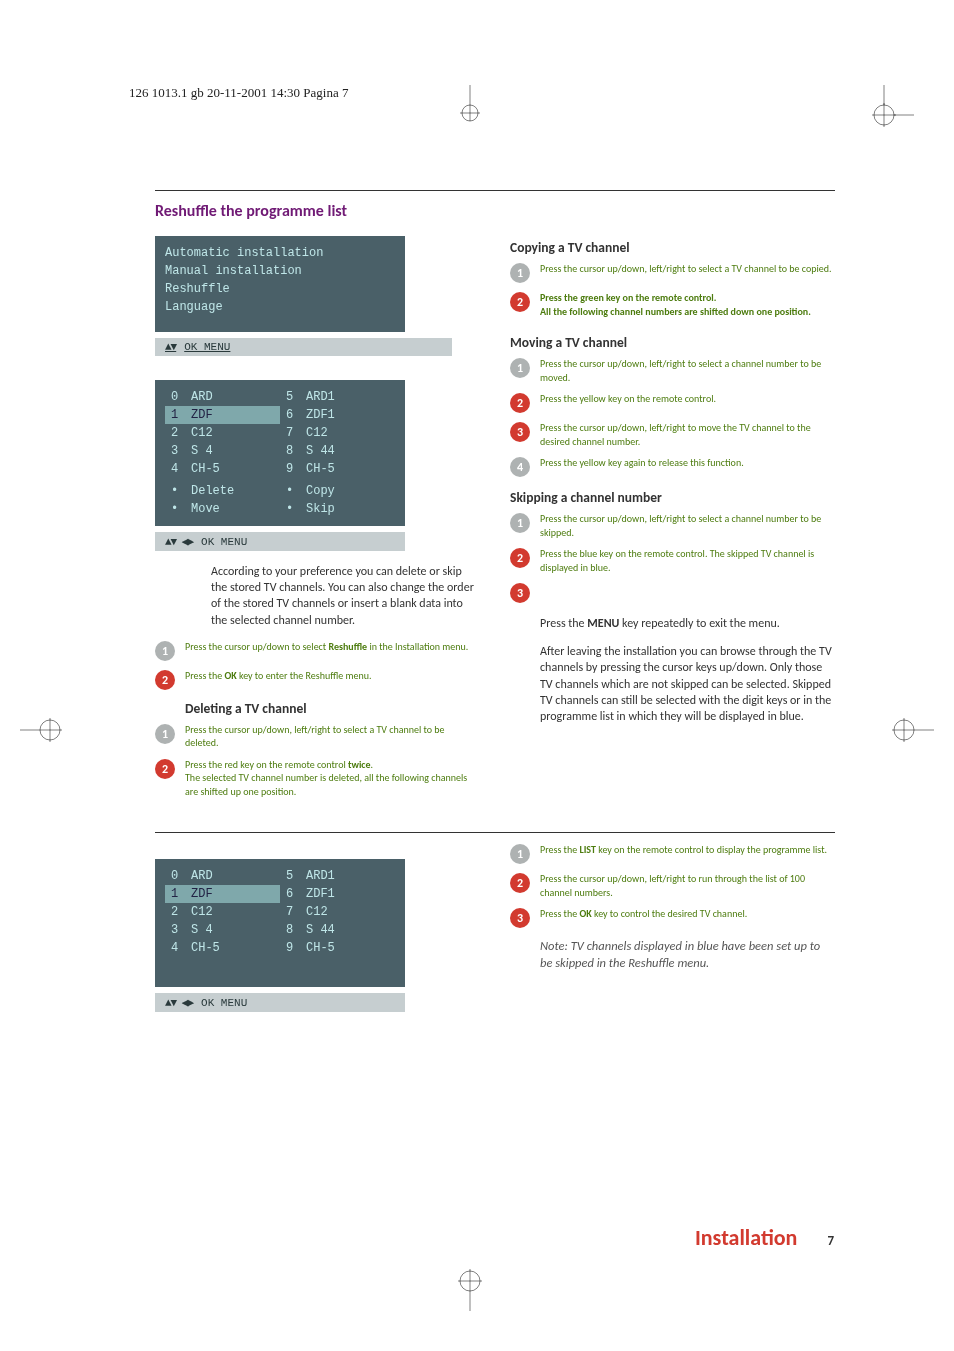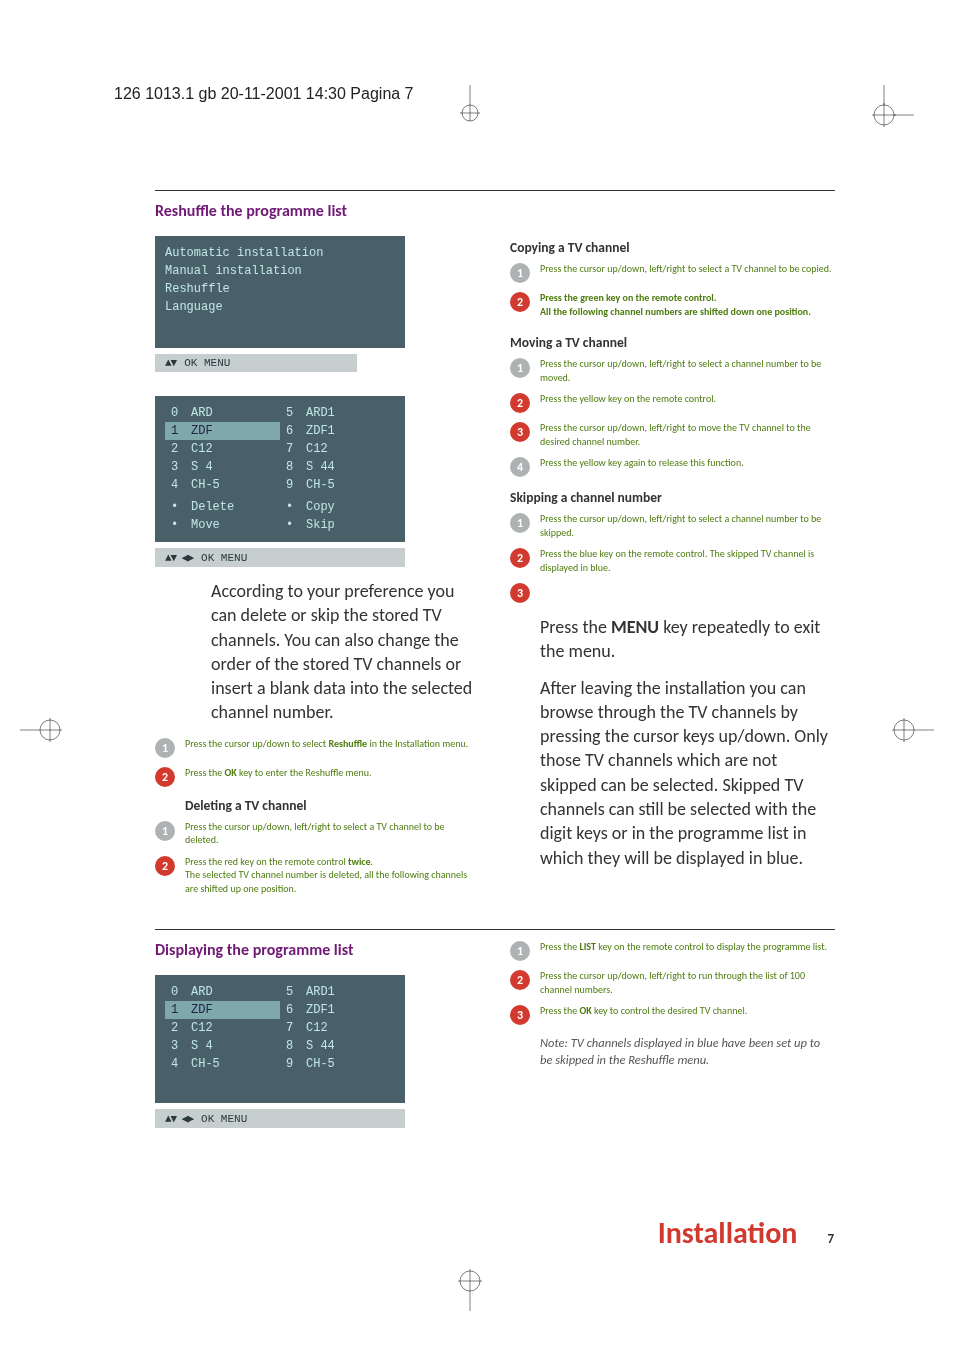--- a/index.html
+++ b/index.html
@@ -7,23 +7,23 @@
     font-family: "Gill Sans", "Gill Sans MT", Calibri, sans-serif;
     background: #fff;
     width: 954px;
     height: 1351px;
     position: relative;
     color: #333;
   }
   .header-line {
     position: absolute;
     top: 85px;
-    left: 114px;
-    font-size: 16px;
-    font-family: Liberation Sans, sans-serif;
+    left: 129px;
+    font-size: 13px;
+    font-family: Liberation Serif, serif;
     color: #222;
   }
   .trim-mark {
     position: absolute;
     stroke: #000;
     stroke-width: 0.5;
     fill: none;
   }
   .content {
     position: absolute;
@@ -51,21 +51,21 @@
   }
   .osd-menu {
     background: #4a6068;
     color: #bfe6e8;
     font-family: "Courier New", monospace;
     font-size: 12px;
     width: 250px;
     margin-bottom: 6px;
   }
   .osd-body {
-    padding: 8px 10px 32px 10px;
+    padding: 8px 10px 16px 10px;
     line-height: 1.5;
     margin-top: 16px;
   }
   .osd-row {
     display: flex;
   }
   .osd-ch {
     display: flex;
     width: 50%;
   }
@@ -82,21 +82,21 @@
   .osd-dot { width: 26px; padding-left: 6px; }
   .osd-footer {
     background: #c6ced0;
     color: #2a3a3c;
     padding: 3px 10px;
     font-family: "Courier New", monospace;
     font-size: 11px;
   }
   .osd-footer .sym { letter-spacing: -1px; margin-right: 8px; }
   .body-text {
-    font-size: 18px;
+    font-size: 12px;
     line-height: 1.35;
     color: #333;
     margin: 12px 0 12px 56px;
   }
   .subhead {
     font-size: 13.5px;
     font-weight: bold;
     color: #333;
     margin: 10px 0 6px 0;
   }
@@ -139,21 +139,21 @@
   }
   .page-footer {
     position: absolute;
     bottom: 100px;
     right: 120px;
     display: flex;
     align-items: baseline;
     gap: 30px;
   }
   .footer-title {
-    font-size: 30px;
+    font-size: 22px;
     font-weight: bold;
     color: #d23a2f;
   }
   .footer-page {
     font-size: 13px;
     font-weight: bold;
     color: #333;
   }
   .section-gap {
     margin-top: 26px;
@@ -205,21 +205,21 @@
       <h2 class="section-title">Reshuffle the programme list</h2>
 
       <div class="osd-menu">
         <div class="osd-body">
           <div>Automatic installation</div>
           <div>Manual installation</div>
           <div>Reshuffle</div>
           <div>Language</div>
         </div>
       </div>
-      <div class="osd-footer" style="width:202px;">
+      <div class="osd-footer" style="width:297px;text-decoration:underline;">
         <span class="sym">▲▼</span><span>OK MENU</span>
       </div>
 
       <div style="height:8px;"></div>
 
       <div class="osd-menu">
         <div class="osd-body" style="padding-bottom:8px;">
           <div class="osd-row">
               <div class="osd-ch">
                 <span class="n">0</span>
@@ -365,21 +365,20 @@
       </div>
 
       <p class="body-text" style="margin-left:30px;"><span>Press the </span><strong>MENU</strong><span> key repeatedly to exit the menu.</span></p>
       <p class="body-text" style="margin-left:30px;">After leaving the installation you can browse through the TV channels by pressing the cursor keys up/down. Only those TV channels which are not skipped can be selected. Skipped TV channels can still be selected with the digit keys or in the programme list in which they will be displayed in blue.</p>
     </div>
   </div>
 
   <div class="rule section-gap"></div>
   <div class="cols">
     <div class="col">
-      <h2 class="section-title">Displaying the programme list</h2>
 
       <div class="osd-menu">
         <div class="osd-body" style="padding-bottom:30px;">
           <div class="osd-row">
               <div class="osd-ch">
                 <span class="n">0</span>
                 <span>ARD</span>
               </div>
               <div class="osd-ch">
                 <span class="n">5</span>

